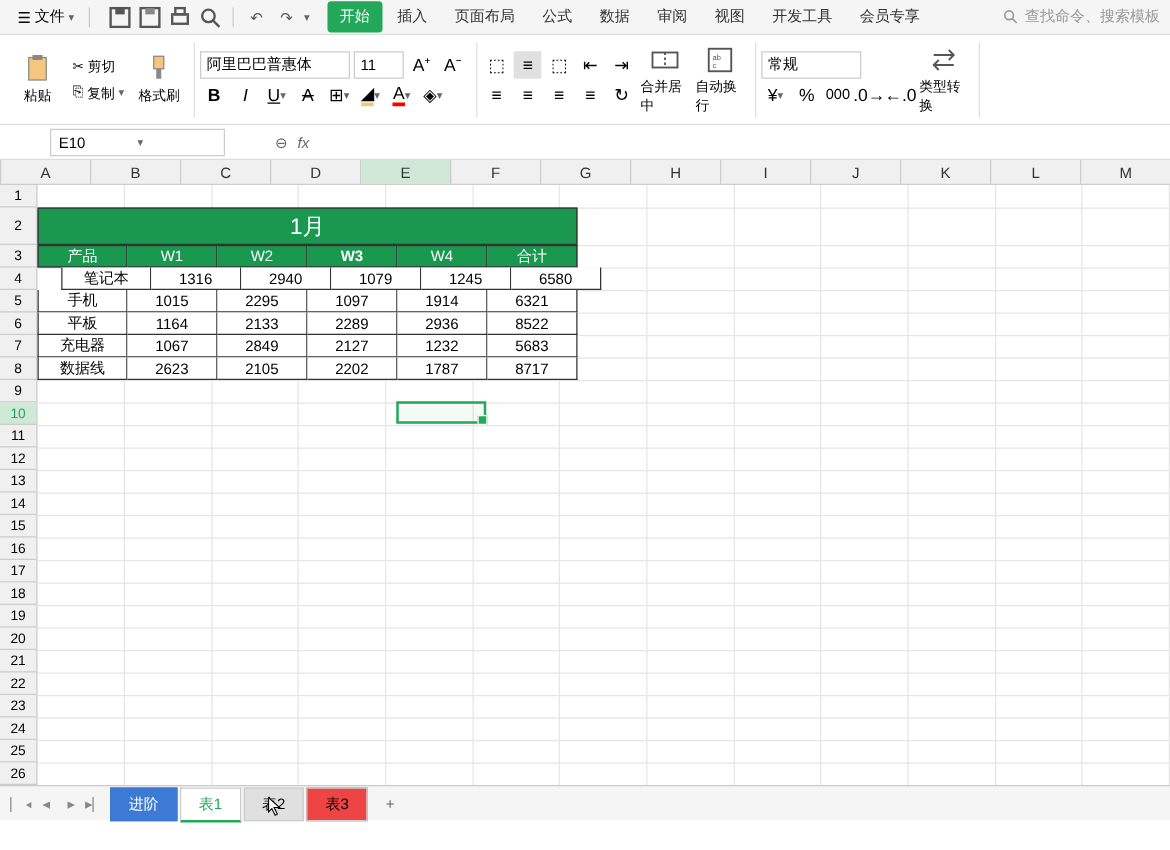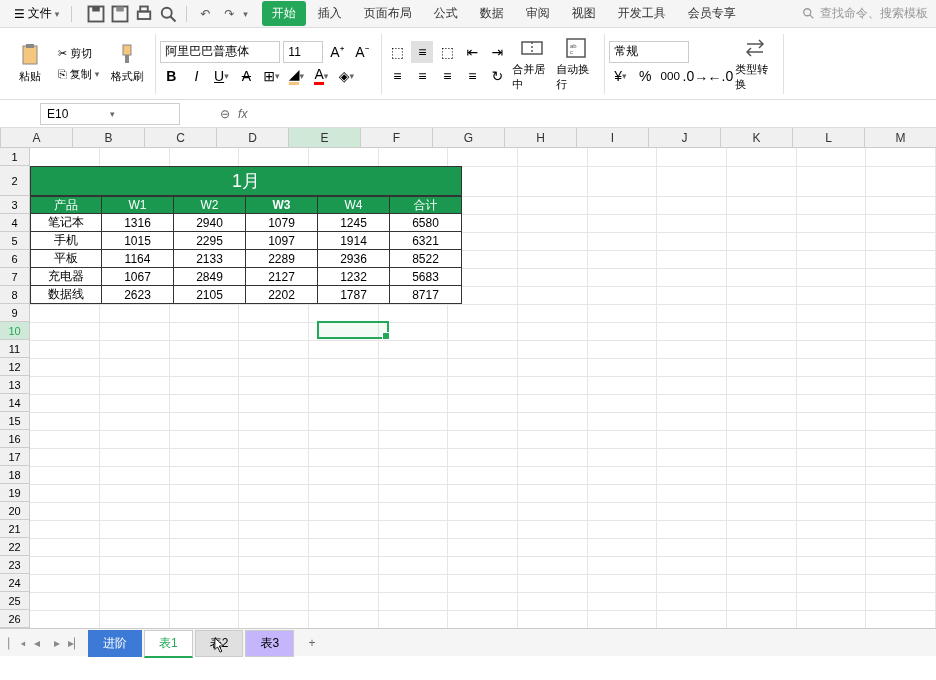--- a/index.html
+++ b/index.html
@@ -70,21 +70,21 @@
     .selection { position: absolute; border: 2px solid #22a858; background: rgba(34,168,88,0.05); pointer-events: none; }
     .selection::after { content: ''; position: absolute; right: -3px; bottom: -3px; width: 6px; height: 6px; background: #22a858; border: 1px solid #fff; }
     
     
     .sheet-tabs { height: 28px; background: #f5f5f5; border-top: 1px solid #ccc; display: flex; align-items: center; padding: 0 8px; gap: 2px; }
     .nav-btn { width: 18px; height: 18px; display: flex; align-items: center; justify-content: center; cursor: pointer; color: #888; }
     .sheet-tab { padding: 4px 14px; font-size: 12px; cursor: pointer; border: 1px solid #ccc; background: #fff; margin-top: 2px; position: relative; }
     .sheet-tab.jinjie { background: #3c7ad6; color: #fff; border-color: #3c7ad6; }
     .sheet-tab.active { color: #22a858; border-bottom: 2px solid #22a858; background: #fff; }
     .sheet-tab.s2 { background: #e0e0e0; }
-    .sheet-tab.s3 { background: #c4b5fd; }
+    .sheet-tab.s3 { background: #ef4444; }
     .add-sheet { width: 20px; height: 20px; display: flex; align-items: center; justify-content: center; cursor: pointer; margin-left: 6px; color: #666; }
     .cursor-ptr { position: absolute; width: 14px; height: 18px; pointer-events: none; }
   </style>
 </head>
 <body>
 
 <div class="menubar">
   <div class="menubar-left">
     <div class="file-menu">
       <span>☰</span>
@@ -725,21 +725,21 @@
     <div class="data-overlay" id="data-overlay">
         <div class="title-cell" style="top: 18px; width: 432px;">1月</div>
         <div class="header-row" style="top: 48px;">
           <div class="header-cell" style="width: 72px;">产品</div>
           <div class="header-cell" style="width: 72px;">W1</div>
           <div class="header-cell" style="width: 72px;">W2</div>
           <div class="header-cell" style="width: 72px; font-weight: bold;">W3</div>
           <div class="header-cell" style="width: 72px;">W4</div>
           <div class="header-cell" style="width: 72px;">合计</div>
         </div>
-        <div class="data-row" style="top: 66px;">
+        <div class="data-row" style="top: 66px; padding-left: 19px;">
           <div class="data-cell" style="width: 72px;">笔记本</div>
           <div class="data-cell" style="width: 72px;">1316</div>
           <div class="data-cell" style="width: 72px;">2940</div>
           <div class="data-cell" style="width: 72px;">1079</div>
           <div class="data-cell" style="width: 72px;">1245</div>
           <div class="data-cell" style="width: 72px;">6580</div>
         </div>
         <div class="data-row" style="top: 84px;">
           <div class="data-cell" style="width: 72px;">手机</div>
           <div class="data-cell" style="width: 72px;">1015</div>

